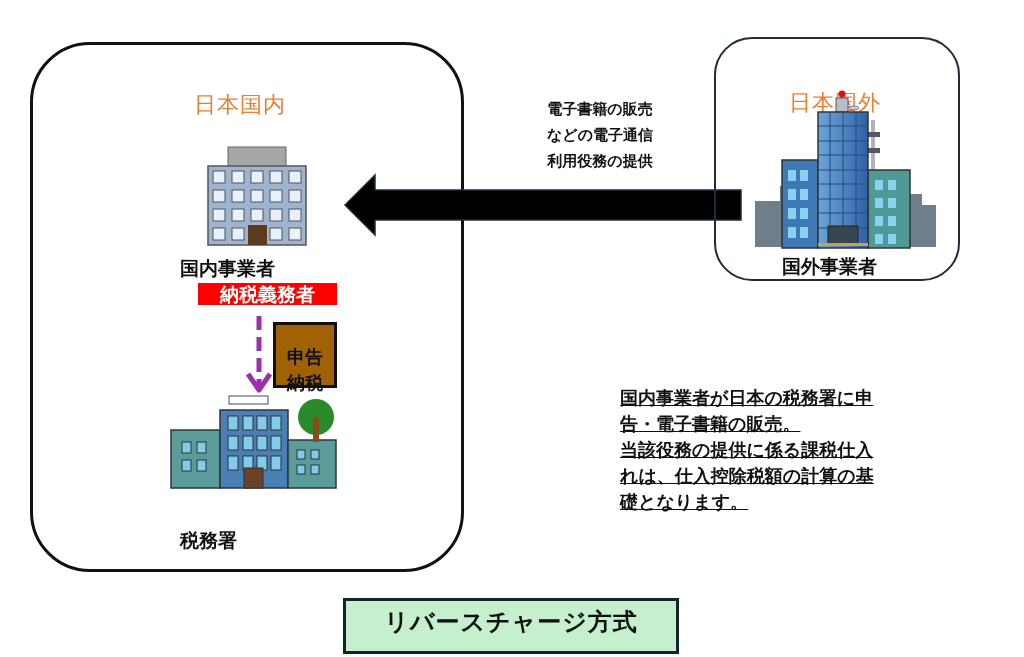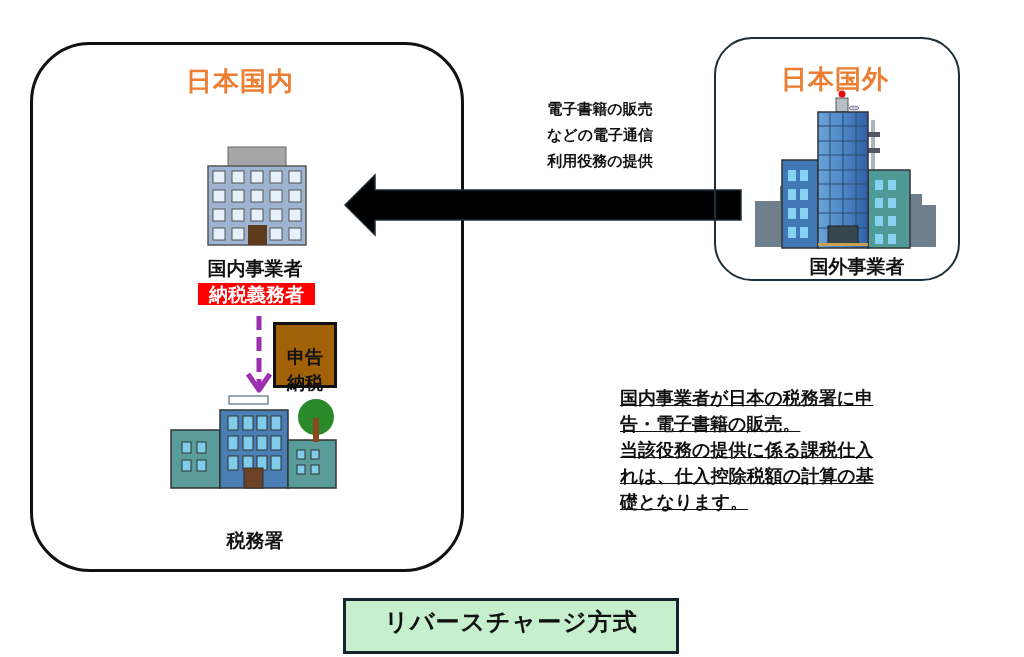--- a/index.html
+++ b/index.html
@@ -3,23 +3,23 @@
 <meta charset="utf-8">
 <style>
   html, body { margin:0; padding:0; background:#ffffff; }
   body { width:1024px; height:657px; position:relative; overflow:hidden;
          font-family:"DejaVu Sans","Liberation Sans",sans-serif; color:#111; }
   .abs { position:absolute; }
   .region-domestic { left:30px; top:42px; width:434px; height:530px;
          border:3px solid #111; border-radius:60px; box-sizing:border-box; }
   .region-foreign { left:714px; top:37px; width:246px; height:244px;
          border:2.5px solid #1d2e38; border-radius:38px; box-sizing:border-box; }
-  .region-title { color:#ed7d31; font-size:26px; font-weight:bold; letter-spacing:1px; text-align:center; }
-  .label { font-size:19px; font-weight:bold; text-align:center; white-space:nowrap; }
-  .red-badge { background:#ff0000; color:#fff; font-size:19px; font-weight:bold; padding:0 11px; line-height:24px; }
+  .region-title { color:#ed7d31; font-size:22px; font-weight:normal; letter-spacing:1px; text-align:center;margin-top:26px; }
+  .label { font-size:19px; font-weight:bold; text-align:left; white-space:nowrap; }
+  .red-badge { background:#ff0000; color:#fff; font-size:19px; font-weight:bold; padding:0 22px; line-height:24px; }
   .orange-box { left:273px; top:322px; width:64px; height:66px; background:#a16207;
          border:3px solid #111; box-sizing:border-box; font-size:18px; font-weight:bold;
          text-align:center; line-height:26px; padding-top:19px; }
   .service-text { left:490px; top:96px; width:220px; font-size:15px; font-weight:bold; line-height:26px; text-align:center; }
   .note-text { left:620px; top:385px; width:340px; font-size:18px; font-weight:bold; line-height:26px;text-decoration:underline; }
   .note-text div { white-space:nowrap; }
   .title-box { left:343px; top:598px; width:336px; height:56px; background:#c6efce;
          border:3px solid #15232c; box-sizing:border-box; font-size:24px; font-weight:bold;
          text-align:center; line-height:42px; letter-spacing:1px; }
 </style>

